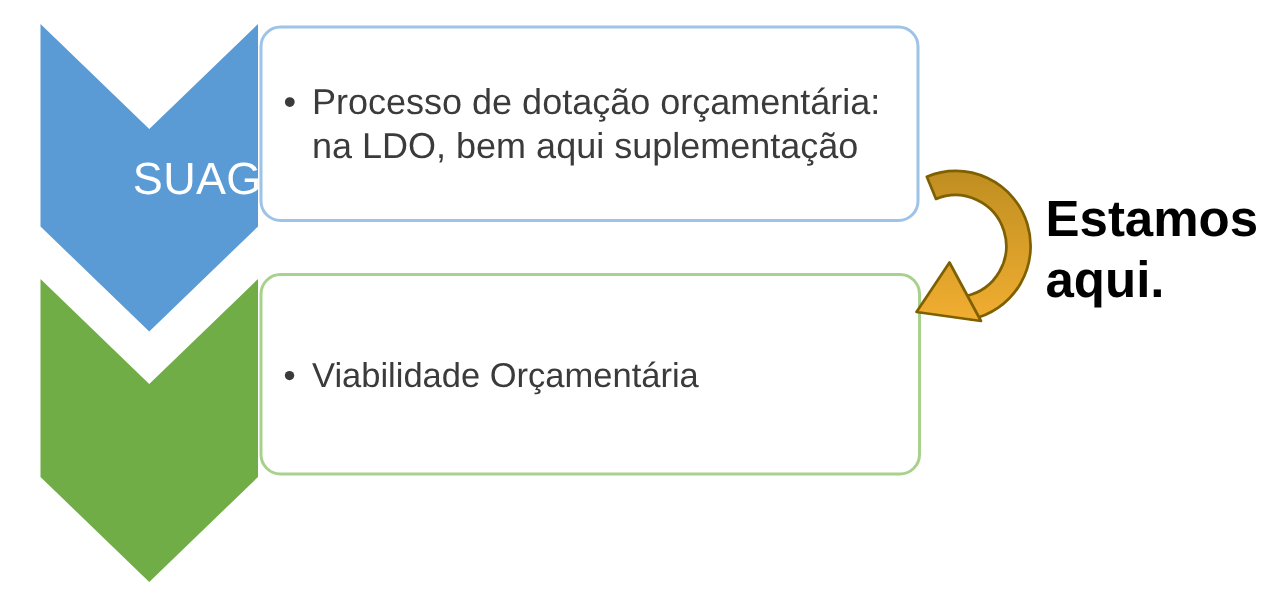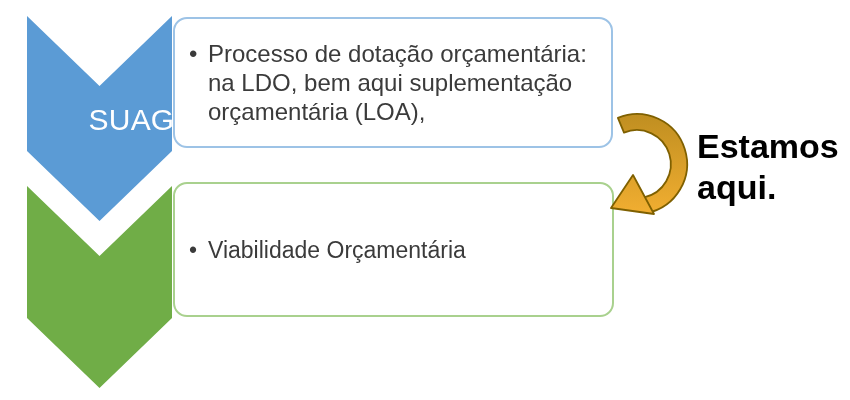--- a/index.html
+++ b/index.html
@@ -101,21 +101,20 @@
 <body>
 
 <div class="canvas">
 
   <div class="box box1">
     <div class="bullet-row">
       <span class="bullet-marker">•</span>
       <span class="bullet-text">
         <span class="bullet-line">Processo de dotação orçamentária:</span>
         <span class="bullet-line">na LDO, bem aqui suplementação</span>
-        <span class="bullet-line">orçamentária (LOA),</span>
       </span>
     </div>
   </div>
 
   <div class="box box2">
     <div class="bullet-row">
       <span class="bullet-marker">•</span>
       <span class="bullet-text">
         <span class="bullet-line">Viabilidade Orçamentária</span>
       </span>

